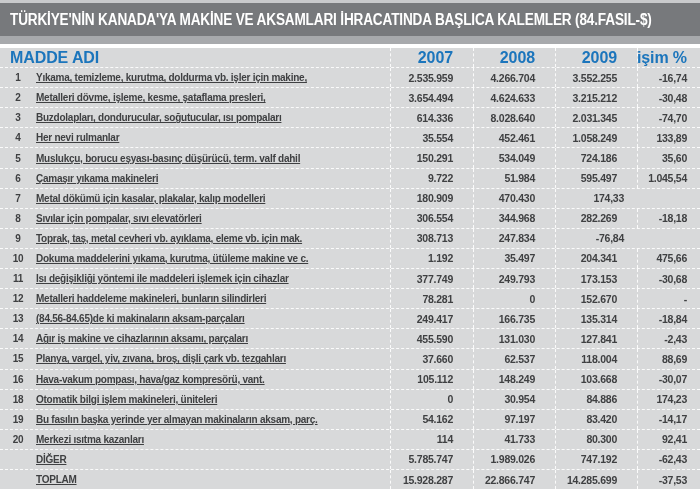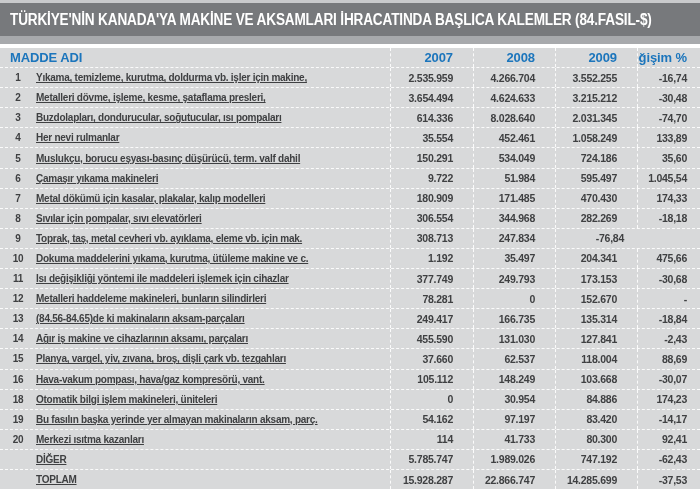--- a/index.html
+++ b/index.html
@@ -33,21 +33,21 @@
     font-size:10px; font-weight:bold; color:#3f4042; letter-spacing:-0.25px;
     overflow:hidden; white-space:nowrap;
   }
   .cell.num  { justify-content:center; }
   .cell.name { justify-content:flex-start;text-decoration:underline; }
   .cell.val  {
     justify-content:flex-end; padding-right:20px; font-size:10.5px;
     border-left:1px dashed #fbfbfb;
   }
   .cell.change { padding-right:13px; }
-  .row.header .cell { color:#1b75bc; font-size:13px; letter-spacing:-0.1px; }
+  .row.header .cell { color:#1b75bc; font-size:16px; letter-spacing:-0.1px; }
   .row.header .cell.item-header { padding-left:10px; justify-content:flex-start; }
 </style>
 </head>
 <body>
 
 <div class="screen">
   <div class="top-edge"></div>
 
   <div class="title-bar">
     <div class="title-text">TÜRKİYE'NİN KANADA'YA  MAKİNE VE AKSAMLARI İHRACATINDA BAŞLICA KALEMLER (84.FASIL-$)</div>
@@ -109,21 +109,20 @@
     <div class="cell name">Çamaşır yıkama makineleri</div>
     <div class="cell val">9.722</div>
     <div class="cell val">51.984</div>
     <div class="cell val">595.497</div>
     <div class="cell val change">1.045,54</div>
   </div>
       <div class="row">
     <div class="cell num">7</div>
     <div class="cell name">Metal dökümü için kasalar, plakalar, kalıp modelleri</div>
     <div class="cell val">180.909</div>
-    <div class="cell val">171.485</div>
     <div class="cell val">470.430</div>
     <div class="cell val change">174,33</div>
   </div>
       <div class="row">
     <div class="cell num">8</div>
     <div class="cell name">Sıvılar için pompalar, sıvı elevatörleri</div>
     <div class="cell val">306.554</div>
     <div class="cell val">344.968</div>
     <div class="cell val">282.269</div>
     <div class="cell val change">-18,18</div>

